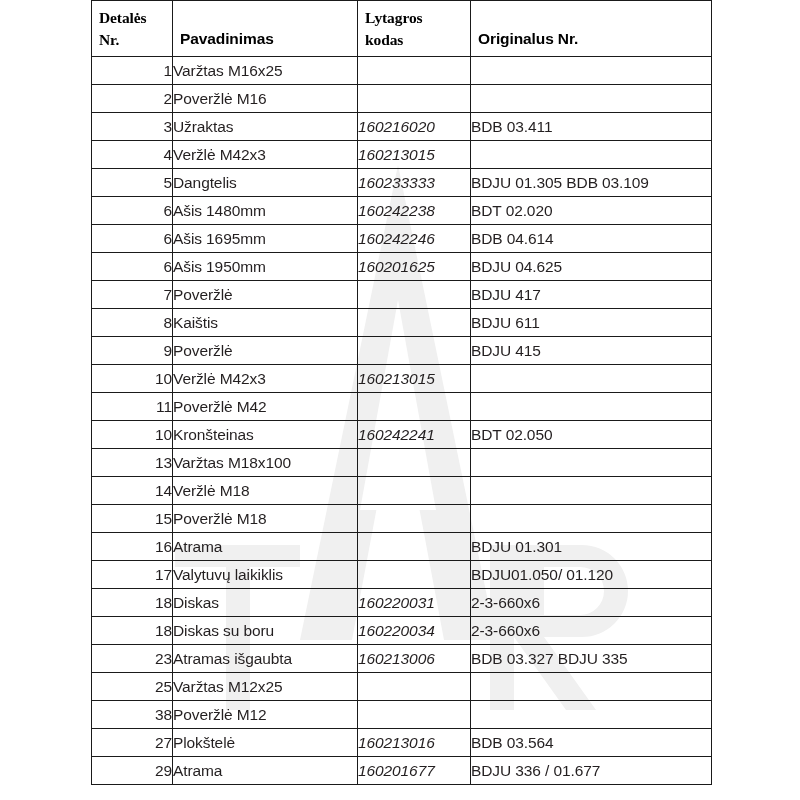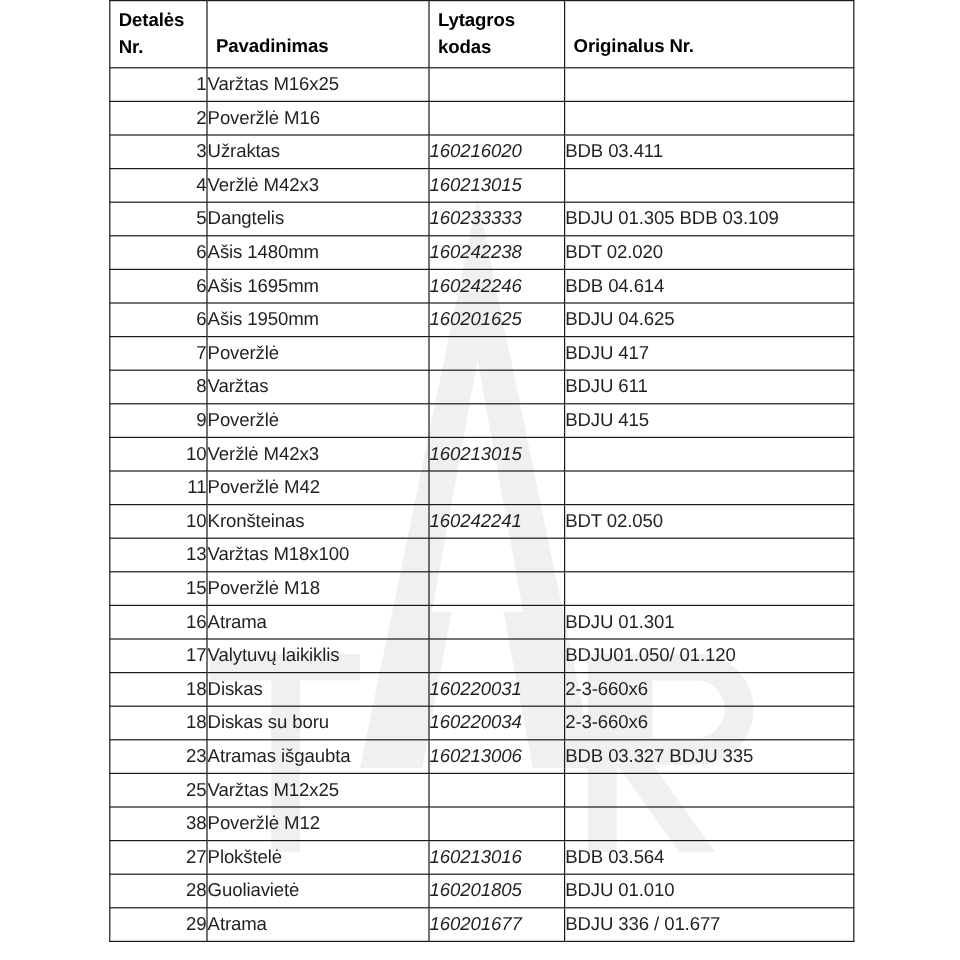--- a/index.html
+++ b/index.html
@@ -63,20 +63,21 @@
     color: #000000;
     letter-spacing: -0.1px;
   }
   .th-inner {
     padding: 0 0 0 7px;
     line-height: 1.42;
     text-align: left;
   }
   .th-inner.two-line {
     padding-top: 0px;
+    font-family: Liberation Serif, serif;
   }
   .th-bottom {
     display: flex;
     align-items: flex-end;
     height: 53px;
     padding: 0 0 7px 7px;
     box-sizing: border-box;
     text-align: right;
   }
 
@@ -205,21 +206,21 @@
           <td class="cell-orig">BDJU 04.625</td>
         </tr>
         <tr>
           <td class="cell-nr">7</td>
           <td class="cell-name">Poveržlė</td>
           <td class="cell-code"></td>
           <td class="cell-orig">BDJU 417</td>
         </tr>
         <tr>
           <td class="cell-nr">8</td>
-          <td class="cell-name">Varžtas</td>
+          <td class="cell-name">Kaištis</td>
           <td class="cell-code"></td>
           <td class="cell-orig">BDJU 611</td>
         </tr>
         <tr>
           <td class="cell-nr">9</td>
           <td class="cell-name">Poveržlė</td>
           <td class="cell-code"></td>
           <td class="cell-orig">BDJU 415</td>
         </tr>
         <tr>
@@ -240,20 +241,26 @@
           <td class="cell-code">160242241</td>
           <td class="cell-orig">BDT 02.050</td>
         </tr>
         <tr>
           <td class="cell-nr">13</td>
           <td class="cell-name">Varžtas M18x100</td>
           <td class="cell-code"></td>
           <td class="cell-orig"></td>
         </tr>
         <tr>
+          <td class="cell-nr">14</td>
+          <td class="cell-name">Veržlė M18</td>
+          <td class="cell-code"></td>
+          <td class="cell-orig"></td>
+        </tr>
+        <tr>
           <td class="cell-nr">15</td>
           <td class="cell-name">Poveržlė M18</td>
           <td class="cell-code"></td>
           <td class="cell-orig"></td>
         </tr>
         <tr>
           <td class="cell-nr">16</td>
           <td class="cell-name">Atrama</td>
           <td class="cell-code"></td>
           <td class="cell-orig">BDJU 01.301</td>
@@ -294,26 +301,20 @@
           <td class="cell-code"></td>
           <td class="cell-orig"></td>
         </tr>
         <tr>
           <td class="cell-nr">27</td>
           <td class="cell-name">Plokštelė</td>
           <td class="cell-code">160213016</td>
           <td class="cell-orig">BDB 03.564</td>
         </tr>
         <tr>
-          <td class="cell-nr">28</td>
-          <td class="cell-name">Guoliavietė</td>
-          <td class="cell-code">160201805</td>
-          <td class="cell-orig">BDJU 01.010</td>
-        </tr>
-        <tr>
           <td class="cell-nr">29</td>
           <td class="cell-name">Atrama</td>
           <td class="cell-code">160201677</td>
           <td class="cell-orig">BDJU 336 / 01.677</td>
         </tr>
       </tbody>
   </table>
 </div>
 
 </body></html>

